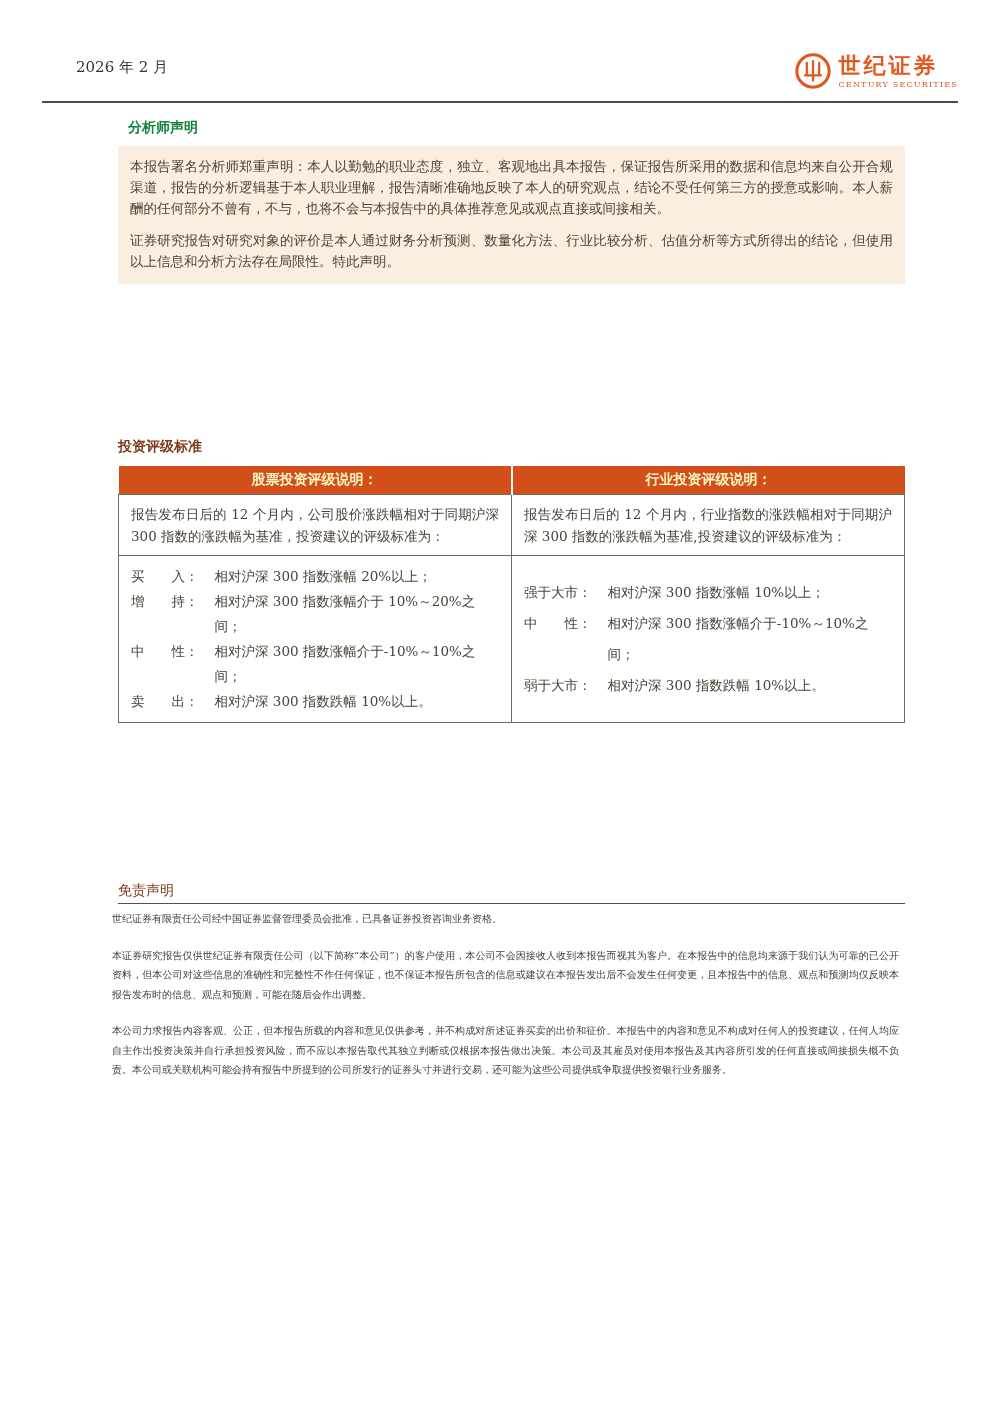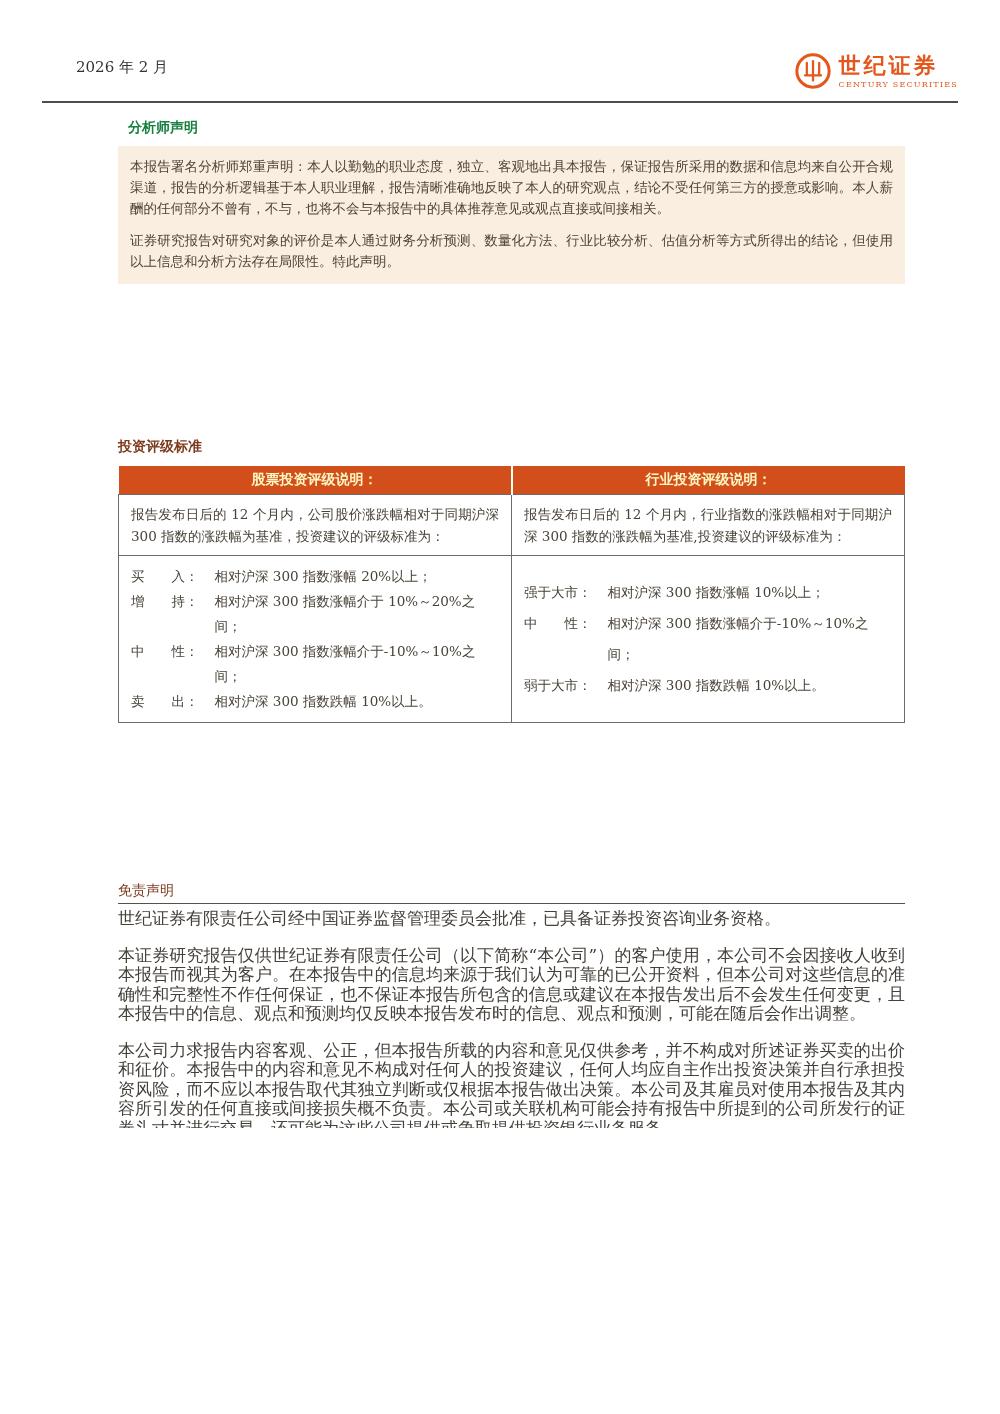--- a/index.html
+++ b/index.html
@@ -35,21 +35,21 @@
   .rating-table td { border:1px solid #6f6a64; padding:8px 12px; vertical-align:middle; }
   .desc-cell { line-height:22px; text-align:justify; }
   .rating-row { display:flex; }
   .stock-cell .rating-row { line-height:25px; }
   .industry-cell .rating-row { line-height:31px; }
   .rating-label { white-space:pre; margin-right:16px; flex:0 0 auto; }
 
   
   .disclaimer-title { position:absolute; left:118px; top:882px; font-size:14px; font-weight:normal; color:#7d3b1e; }
   .disclaimer-rule { position:absolute; left:118px; top:903px; width:787px; height:1px; background:#55504a; }
-  .disclaimer-body { position:absolute; left:118px; top:909px; width:787px; font-size:17px;
+  .disclaimer-body { position:absolute; left:112px; top:909px; width:787px; font-size:10px;
     line-height:19.5px; color:#45403a; text-align:justify; }
   .disclaimer-body p + p { margin-top:17px; }
 
   
   .footer-rule { position:absolute; left:42px; top:1318px; width:916px; height:2px; background:#7188a0; }
   .footer-left { position:absolute; left:116px; top:1327px; font-size:17px; color:#3c3c3c; }
   .footer-right { position:absolute; right:95px; top:1327px; font-size:13px; color:#3c3c3c; }
   .page-number { position:absolute; left:0; top:1356px; width:100%; text-align:center;
     font-size:16px; color:#333333; letter-spacing:5px; }
 </style>

